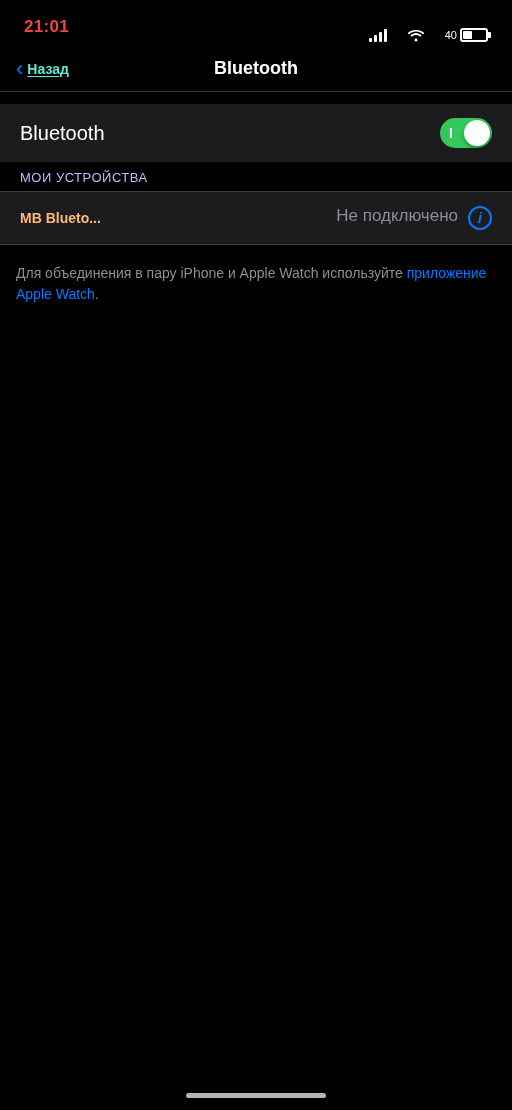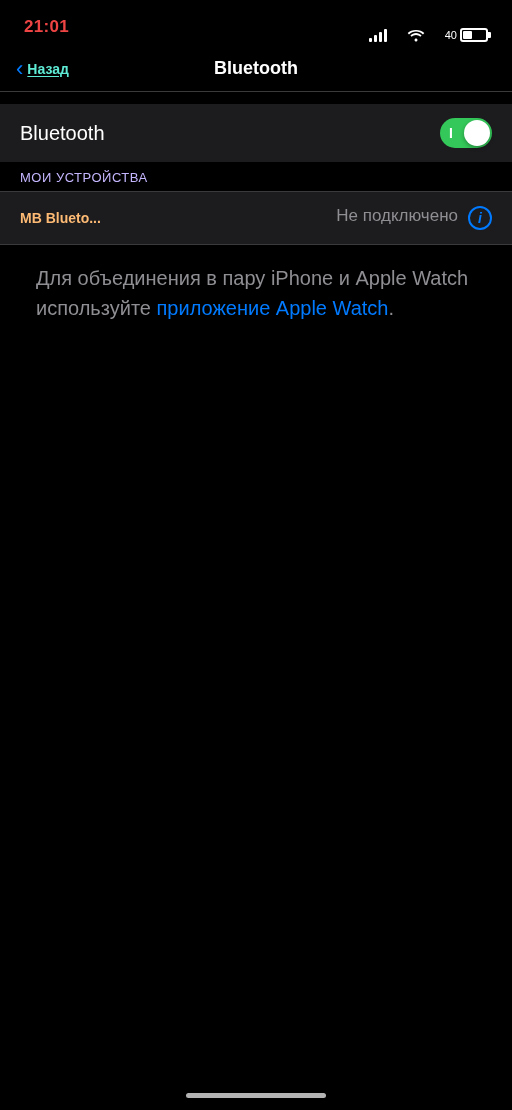--- a/index.html
+++ b/index.html
@@ -267,22 +267,22 @@
       letter-spacing: 0.5px;
     }
 
     @keyframes spin {
       from { transform: rotate(0deg); }
       to { transform: rotate(360deg); }
     }
 
     
     .description-with-link {
-      padding: 6px 36px 16px;
-      font-size: 20px;
+      padding: 6px 16px 16px;
+      font-size: 14px;
       color: #8e8e93;
       line-height: 1.5;
     }
 
     .link-text {
       color: #007AFF;
     }
 
     
     .home-indicator {

